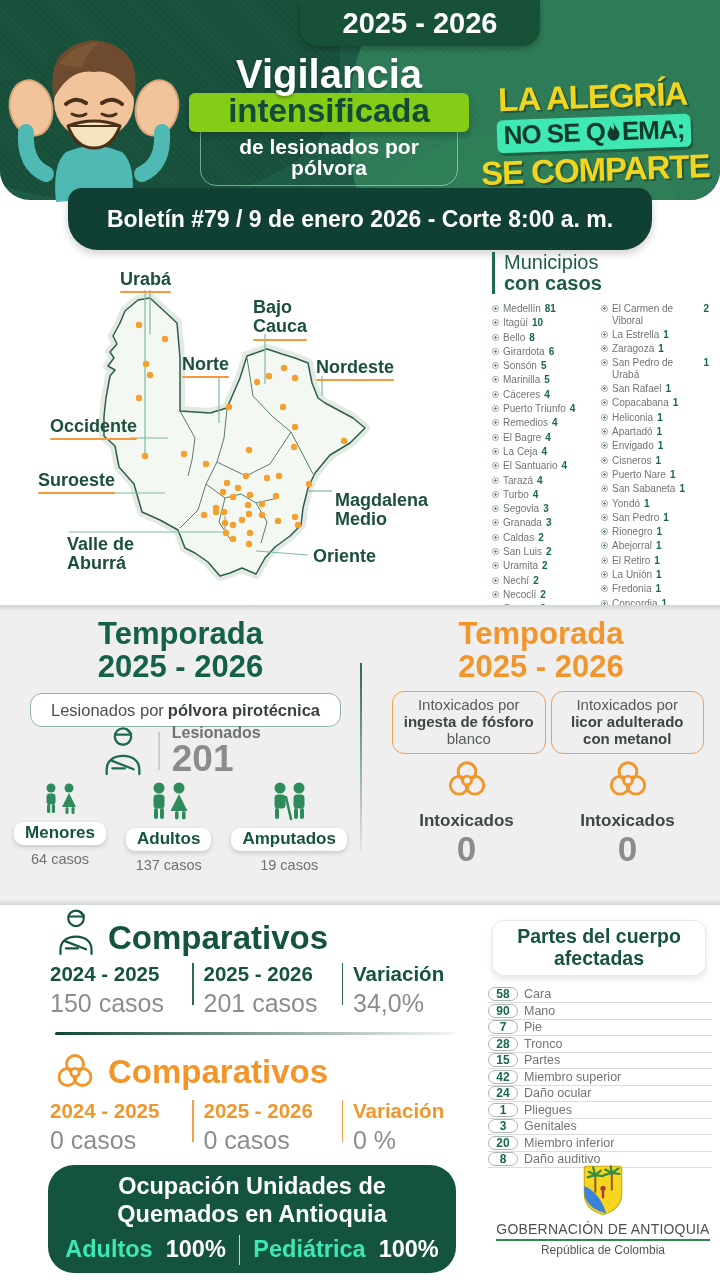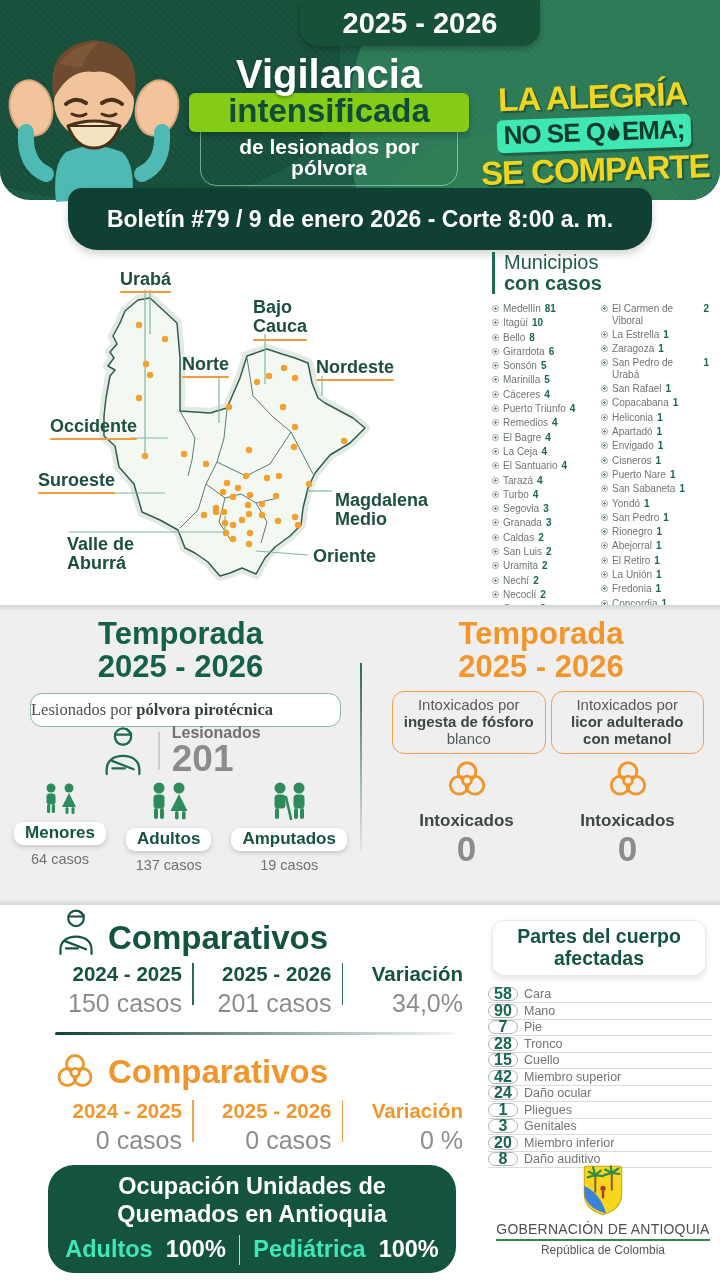--- a/index.html
+++ b/index.html
@@ -58,21 +58,21 @@
   #stats-band::before{content:"";position:absolute;top:0;left:0;right:0;height:6px;
       background:linear-gradient(rgba(35,80,60,.16),transparent);}
   #stats-band::after{content:"";position:absolute;bottom:0;left:0;right:0;height:6px;
       background:linear-gradient(transparent,rgba(35,80,60,.14));}
   .season-title{position:absolute;width:100%;text-align:center;font-size:31px;font-weight:bold;line-height:1;}
   #polvora-panel{left:0;top:0;width:361px;height:300px;position:absolute;}
   #polvora-panel .season-title{color:#15604A;}
   #intox-panel{left:362px;top:0;width:358px;height:300px;position:absolute;}
   #intox-panel .season-title{color:#F2962B;}
   #subtitle-pill{left:30px;right:20px;top:88px;height:32px;background:#fff;border:1px solid #8FB6A4;
-      border-radius:12px;display:flex;align-items:center;font-size:16.5px;color:#4A524E;font-family:Liberation Serif, serif;}
+      border-radius:12px;display:flex;align-items:center;justify-content:center;font-size:16.5px;color:#4A524E;}
   #subtitle-pill b{color:#38423D;margin-left:4px;}
   #lesionados-row{left:0;top:120px;width:100%;display:flex;align-items:center;justify-content:center;gap:12px;}
   .vdiv{width:1.5px;height:38px;background:#C9CECB;}
   #lesionados-label{font-size:16px;font-weight:bold;color:#6E7270;line-height:1;}
   #lesionados-value{font-size:37px;font-weight:bold;color:#8A8D8F;line-height:.95;}
   #groups-row{left:4px;right:4px;top:176px;display:flex;justify-content:space-around;position:absolute;}
   .group{display:flex;flex-direction:column;align-items:center;}
   .group-pill{background:#fff;border-radius:9px;box-shadow:0 2px 5px rgba(0,0,0,.18);
       font-size:17px;font-weight:bold;color:#14543F;padding:1px 11px 2px;margin-top:3px;}
   .group-cases{font-size:14.5px;color:#6E7270;margin-top:6px;}
@@ -83,21 +83,21 @@
   #intox-icons{left:24px;right:12px;top:152px;display:flex;justify-content:space-around;position:absolute;}
   .intox-col{display:flex;flex-direction:column;align-items:center;}
   .intox-label{font-size:17px;font-weight:bold;color:#3C4743;margin-top:8px;}
   .intox-zero{font-size:35px;font-weight:bold;color:#8A8D8F;line-height:1;}
   #panel-divider{left:360px;top:58px;width:2px;height:188px;
       background:linear-gradient(#2A6B52,rgba(160,180,170,.15));position:absolute;}
 
   
   .comp-title{font-size:33px;font-weight:bold;line-height:1;}
   .comp-table{display:flex;align-items:flex-start;}
-  .comp-col{text-align:right;}
+  .comp-col{text-align:left;}
   .comp-period{font-size:20.5px;font-weight:bold;line-height:1.1;}
   .comp-value{font-size:25px;color:#8A8D8F;margin-top:3px;}
   .comp-div{width:1.5px;height:42px;margin:0 10px;}
   .green .comp-period{color:#14543F;} .green .comp-div{background:#2A6B52;}
   .orange .comp-period{color:#F2962B;} .orange .comp-div{background:#F2A24B;}
   #grad-hr{left:55px;top:1032px;width:400px;height:3px;
       background:linear-gradient(90deg,#0F4536,rgba(200,210,205,.2));border-radius:2px;}
 
   
   #ocupacion{left:48px;top:1165px;width:408px;height:108px;background:#14533F;border-radius:26px;
@@ -108,21 +108,21 @@
   .ocu-value{color:#fff;font-size:23.5px;font-weight:bold;}
   .ocu-div{width:1.5px;height:30px;background:rgba(255,255,255,.75);}
 
   
   #partes-title{left:492px;top:920px;width:212px;height:54px;background:#fff;border:1px solid #E7EAE8;
       border-radius:12px;box-shadow:0 3px 6px rgba(0,0,0,.10);display:flex;flex-direction:column;
       align-items:center;justify-content:center;color:#14543F;font-weight:bold;font-size:19.5px;line-height:1.12;}
   #partes-list{left:488px;top:988px;width:224px;}
   .parte-row{display:flex;align-items:center;gap:6px;border-bottom:1px solid #D9DDDB;padding:0 0 1.5px;margin-bottom:1.5px;height:12.5px;}
   .parte-pill{flex:0 0 auto;min-width:28px;height:12px;border:1px solid #AEB4B1;border-radius:8px;
-      display:flex;align-items:center;justify-content:center;font-size:16px;font-weight:bold;color:#15694A;}
+      display:flex;align-items:center;justify-content:center;font-size:12px;font-weight:bold;color:#15694A;}
   .parte-label{font-size:12.5px;color:#707572;white-space:nowrap;}
 
   
   #logo{left:494px;top:1164px;width:218px;display:flex;flex-direction:column;align-items:center;}
   #logo-org{font-size:14px;color:#4D4F52;letter-spacing:.2px;border-bottom:2px solid #2E8C46;padding-bottom:2px;margin-top:4px;white-space:nowrap;}
   #logo-sub{font-size:12px;color:#55575A;margin-top:2px;}
 </style>
 </head>
 <body>
 
@@ -765,21 +765,21 @@
       <div class="parte-row">
         <span class="parte-pill">7</span>
         <span class="parte-label">Pie</span>
       </div>
       <div class="parte-row">
         <span class="parte-pill">28</span>
         <span class="parte-label">Tronco</span>
       </div>
       <div class="parte-row">
         <span class="parte-pill">15</span>
-        <span class="parte-label">Cuello</span>
+        <span class="parte-label">Partes</span>
       </div>
       <div class="parte-row">
         <span class="parte-pill">42</span>
         <span class="parte-label">Miembro superior</span>
       </div>
       <div class="parte-row">
         <span class="parte-pill">24</span>
         <span class="parte-label">Daño ocular</span>
       </div>
       <div class="parte-row">

